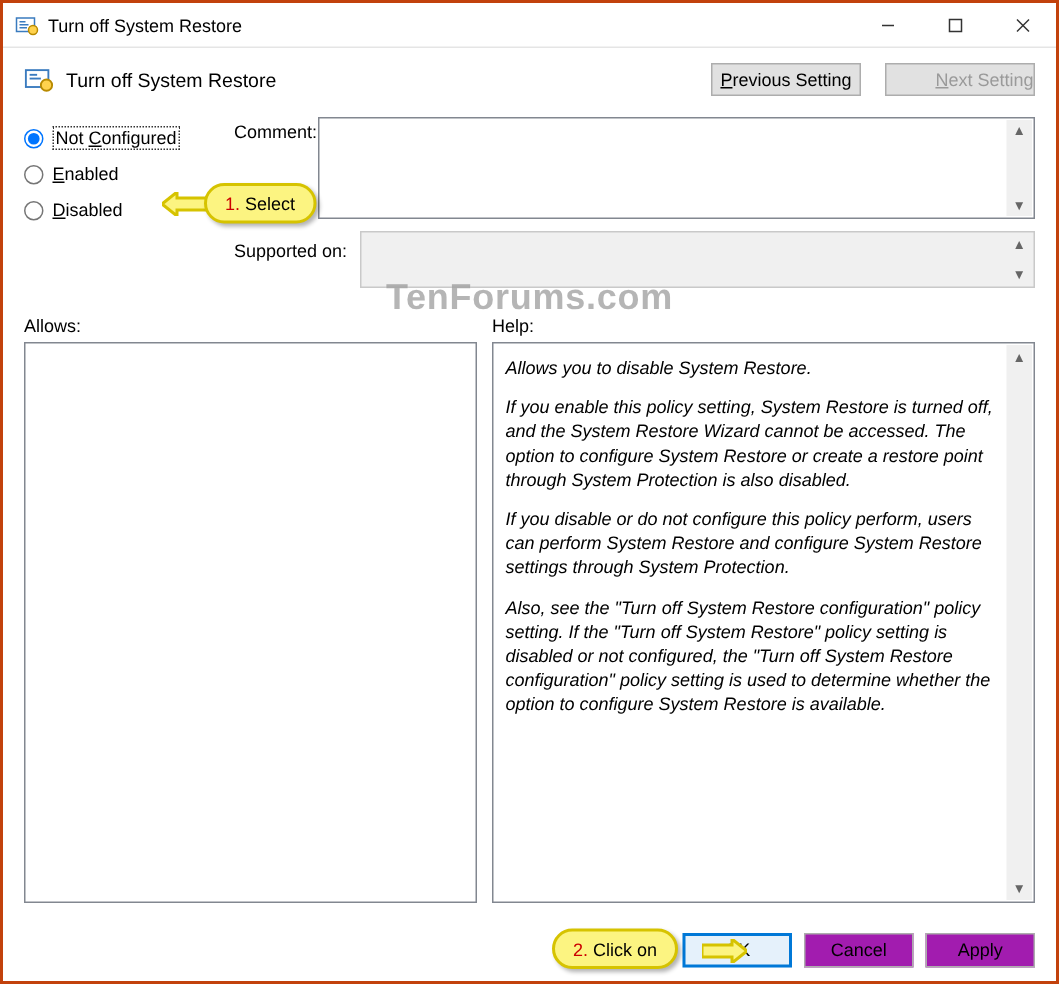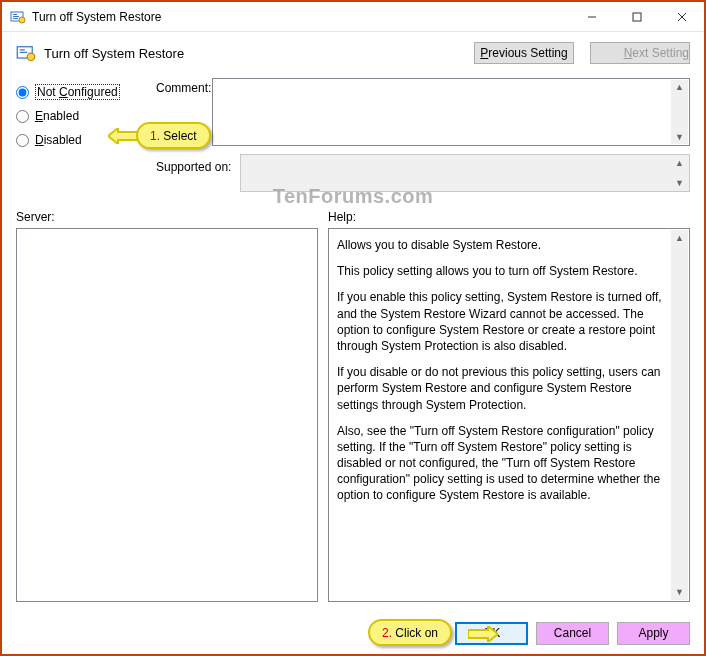--- a/index.html
+++ b/index.html
@@ -35,37 +35,37 @@
 .comment-box { flex: 1; height: 68px; border: 1px solid #828790; background: #fff; position: relative; }
 .supported-row { display: flex; margin-top: 8px; }
 .supported-row .lbl { width: 84px; padding-top: 6px; text-align: left; padding-right: 6px; }
 .supported-box { flex: 1; height: 38px; border: 1px solid #c9c9c9; background: #f0f0f0; padding: 4px 6px; color: #333; position: relative; }
 
 .panels-labels { display: flex; margin-top: 12px; margin-bottom: 4px; }
 .panels-labels .l1 { width: 312px; }
 .panels { flex: 1; display: flex; gap: 10px; min-height: 0; }
 .options-box { width: 302px; border: 1px solid #828790; background: #fff; }
 .help-box { flex: 1; border: 1px solid #828790; background: #fff; padding: 8px 22px 8px 8px; position: relative; overflow: hidden; line-height: 1.35; }
-.help-box p { margin-bottom: 10px; }
+.help-box p { margin-bottom: 10px; font-style: italic; }
 
 .footer { height: 42px; display: flex; align-items: center; justify-content: flex-end; padding-right: 14px; gap: 8px; border-top: 0; }
-.footer .btn { width: 73px; height: 23px; border: 1px solid #adadad; background: #f0abfc; font-size: 12px; cursor: default; }
+.footer .btn { width: 73px; height: 23px; border: 1px solid #adadad; background: #a21caf; font-size: 12px; cursor: default; }
 .footer .btn.focus { border: 2px solid #0078d7; background: #e5f1fb; }
 
 .scroll-stub { position: absolute; right: 1px; top: 1px; bottom: 1px; width: 17px; background: #f0f0f0; display: flex; flex-direction: column; justify-content: space-between; align-items: center; }
 .scroll-stub .arr { font-size: 9px; color: #666; padding: 2px 0; }
 
 .callout { position: absolute; background: #fcf481; border: 2px solid #d6c300; border-radius: 14px; padding: 4px 12px; font-weight: normal; font-size: 13px; box-shadow: 2px 2px 3px rgba(0,0,0,0.3); z-index: 50; }
 .callout .num { color: #c00; }
 .callout-1 { left: 136px; top: 122px; }
 .arrow-1 { position: absolute; left: 108px; top: 128px; z-index: 49; }
 .callout-2 { left: 368px; top: 619px; }
 .arrow-2 { position: absolute; left: 468px; top: 626px; z-index: 49; }
 
-.watermark { position: absolute; left: 50%; top: 185px; transform: translateX(-50%); font-size: 20px; font-weight: 600; color: rgba(120,120,120,0.55); text-shadow: 0 1px 1px rgba(255,255,255,0.6); z-index: 60; pointer-events: none; letter-spacing: 0.5px; }
+.watermark { position: absolute; left: 50%; top: 185px; transform: translateX(-50%); font-size: 24px; font-weight: 600; color: rgba(120,120,120,0.55); text-shadow: 0 1px 1px rgba(255,255,255,0.6); z-index: 60; pointer-events: none; letter-spacing: 0.5px; }
 
 .gp-icon { width:16px; height:16px; }
 </style>
 </head>
 <body>
 
 <div class="window">
 
   <div class="titlebar">
     <span class="ticon">
@@ -145,35 +145,34 @@
             <div class="scroll-stub">
                 <span class="arr">▲</span>
                 <span class="arr">▼</span>
               </div>
           </div>
         </div>
       </div>
     </div>
 
     <div class="panels-labels">
-      <div class="l1">Server:</div>
+      <div class="l1">Allows:</div>
       <div>Help:</div>
     </div>
 
     <div class="panels">
       <div class="options-box"></div>
       <div class="help-box">
         <div class="scroll-stub">
             <span class="arr">▲</span>
             <span class="arr">▼</span>
           </div>
         <p>Allows you to disable System Restore.</p>
-        <p>This policy setting allows you to turn off System Restore.</p>
         <p>If you enable this policy setting, System Restore is turned off, and the System Restore Wizard cannot be accessed. The option to configure System Restore or create a restore point through System Protection is also disabled.</p>
-        <p>If you disable or do not previous this policy setting, users can perform System Restore and configure System Restore settings through System Protection.</p>
+        <p>If you disable or do not configure this policy perform, users can perform System Restore and configure System Restore settings through System Protection.</p>
         <p>Also, see the "Turn off System Restore configuration" policy setting. If the "Turn off System Restore" policy setting is disabled or not configured, the "Turn off System Restore configuration" policy setting is used to determine whether the option to configure System Restore is available.</p>
       </div>
     </div>
 
   </div>
 
   <div class="footer">
     <button class="btn focus">OK</button>
     <button class="btn">Cancel</button>
     <button class="btn">Apply</button>

